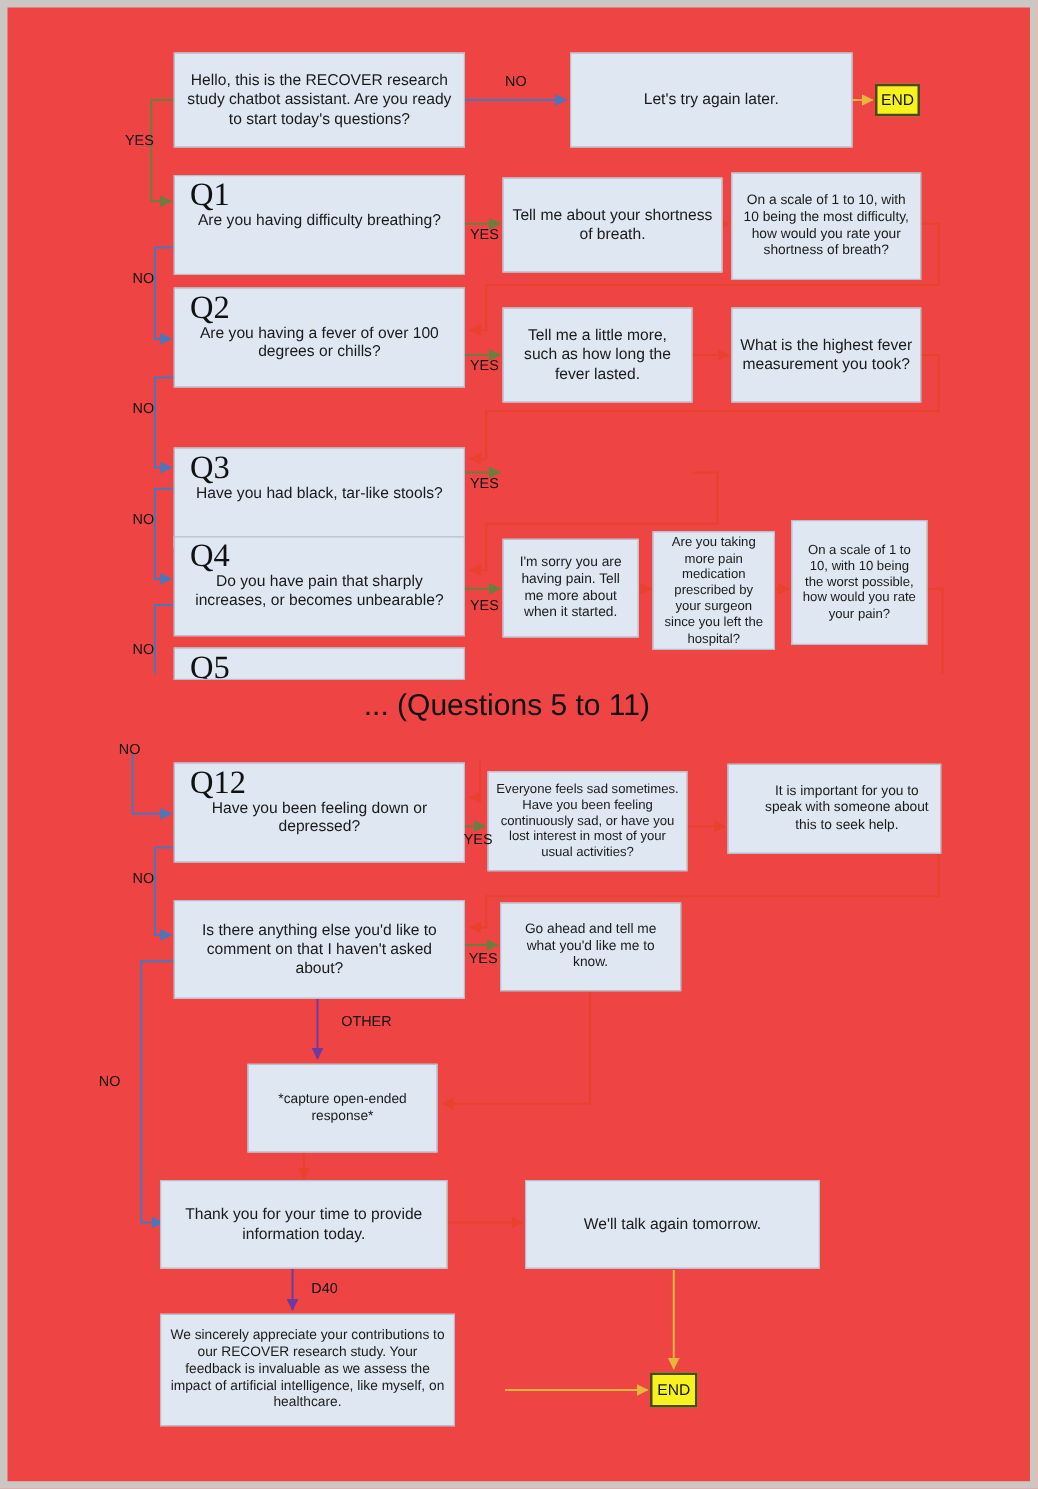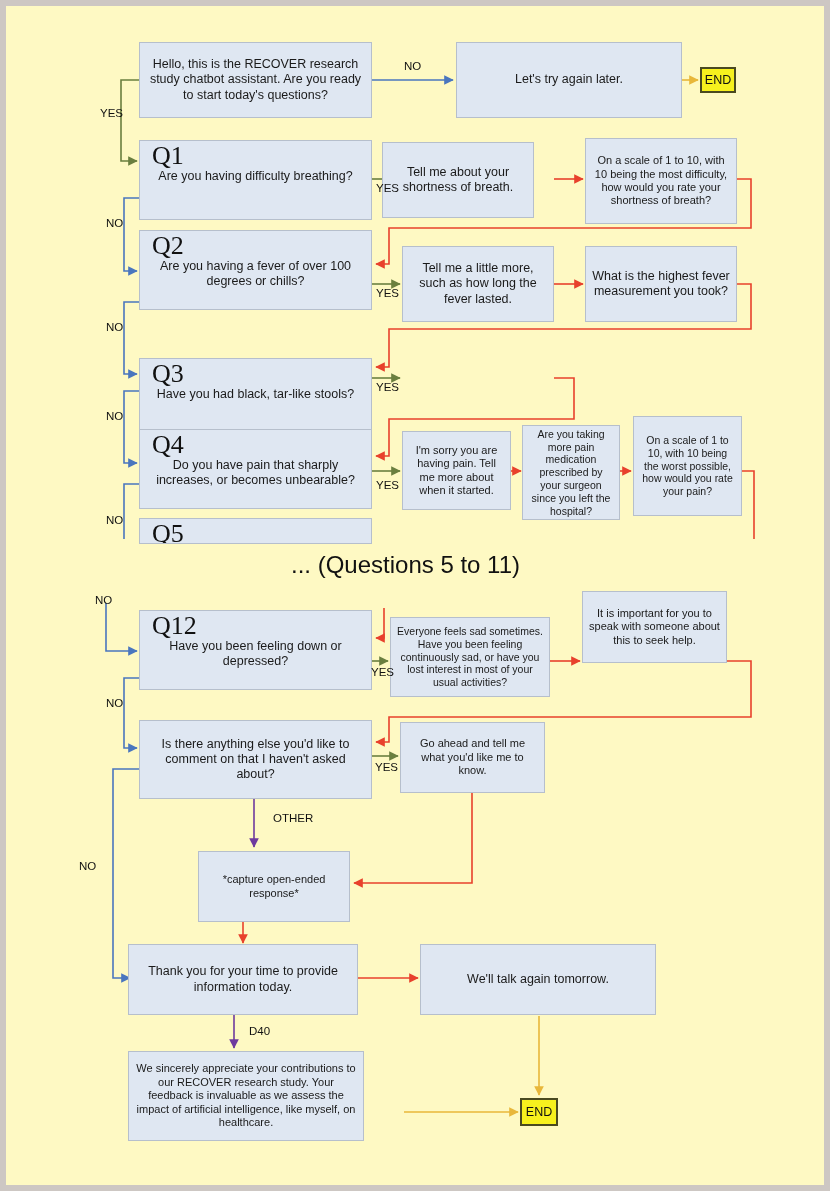--- a/index.html
+++ b/index.html
@@ -4,21 +4,21 @@
 <style>
   html, body {
     margin: 0;
     padding: 0;
     background: #ffffff;
   }
   #page {
     position: relative;
     width: 830px;
     height: 1191px;
-    background: #fef9c3;
+    background: #ef4444;
     border: 6px solid #cdc7c3;
     box-sizing: border-box;
     overflow: hidden;
     font-family: "Liberation Sans", sans-serif;
   }
   #svg-layer {
     position: absolute;
     left: 0;
     top: 0;
     width: 830px;
@@ -194,21 +194,21 @@
   </div>
 
   <div class="end-node" style="left:694px;top:61px;width:36px;height:26px;">
     <span>END</span>
   </div>
 
   <div class="node qnode" style="left:133px;top:134px;width:233px;height:80px;">
     <span class="qlabel">Q1</span>
     <span class="qtext">Are you having difficulty breathing?</span>
   </div>
-  <div class="node f12" style="left:376px;top:136px;width:152px;height:76px;">
+  <div class="node f12" style="left:396px;top:136px;width:176px;height:76px;">
     <span class="txt">Tell me about your shortness of breath.</span>
   </div>
   <div class="node f11" style="left:579px;top:132px;width:152px;height:86px;">
     <span class="txt">On a scale of 1 to 10, with 10 being the most difficulty, how would you rate your shortness of breath?</span>
   </div>
 
   <div class="node qnode" style="left:133px;top:224px;width:233px;height:80px;">
     <span class="qlabel">Q2</span>
     <span class="qtext">Are you having a fever of over 100 degrees or chills?</span>
   </div>
@@ -257,21 +257,21 @@
 
   <div class="edge-label" style="left:89px;top:588px;">NO</div>
 
   <div class="node qnode" style="left:133px;top:604px;width:233px;height:80px;">
     <span class="qlabel">Q12</span>
     <span class="qtext">Have you been feeling down or depressed?</span>
   </div>
   <div class="node f105" style="left:384px;top:611px;width:160px;height:80px;">
     <span class="txt">Everyone feels sad sometimes. Have you been feeling continuously sad, or have you lost interest in most of your usual activities?</span>
   </div>
-  <div class="node f11" style="left:576px;top:585px;width:145px;height:72px;">
+  <div class="node f11" style="left:576px;top:605px;width:171px;height:72px;padding-left:26px;">
     <span class="txt">It is important for you to speak with someone about this to seek help.</span>
   </div>
 
   <div class="node f12" style="left:133px;top:714px;width:233px;height:79px;">
     <span class="txt">Is there anything else you'd like to comment on that I haven't asked about?</span>
   </div>
   <div class="node f11" style="left:394px;top:716px;width:145px;height:71px;">
     <span class="txt">Go ahead and tell me what you'd like me to know.</span>
   </div>
 

